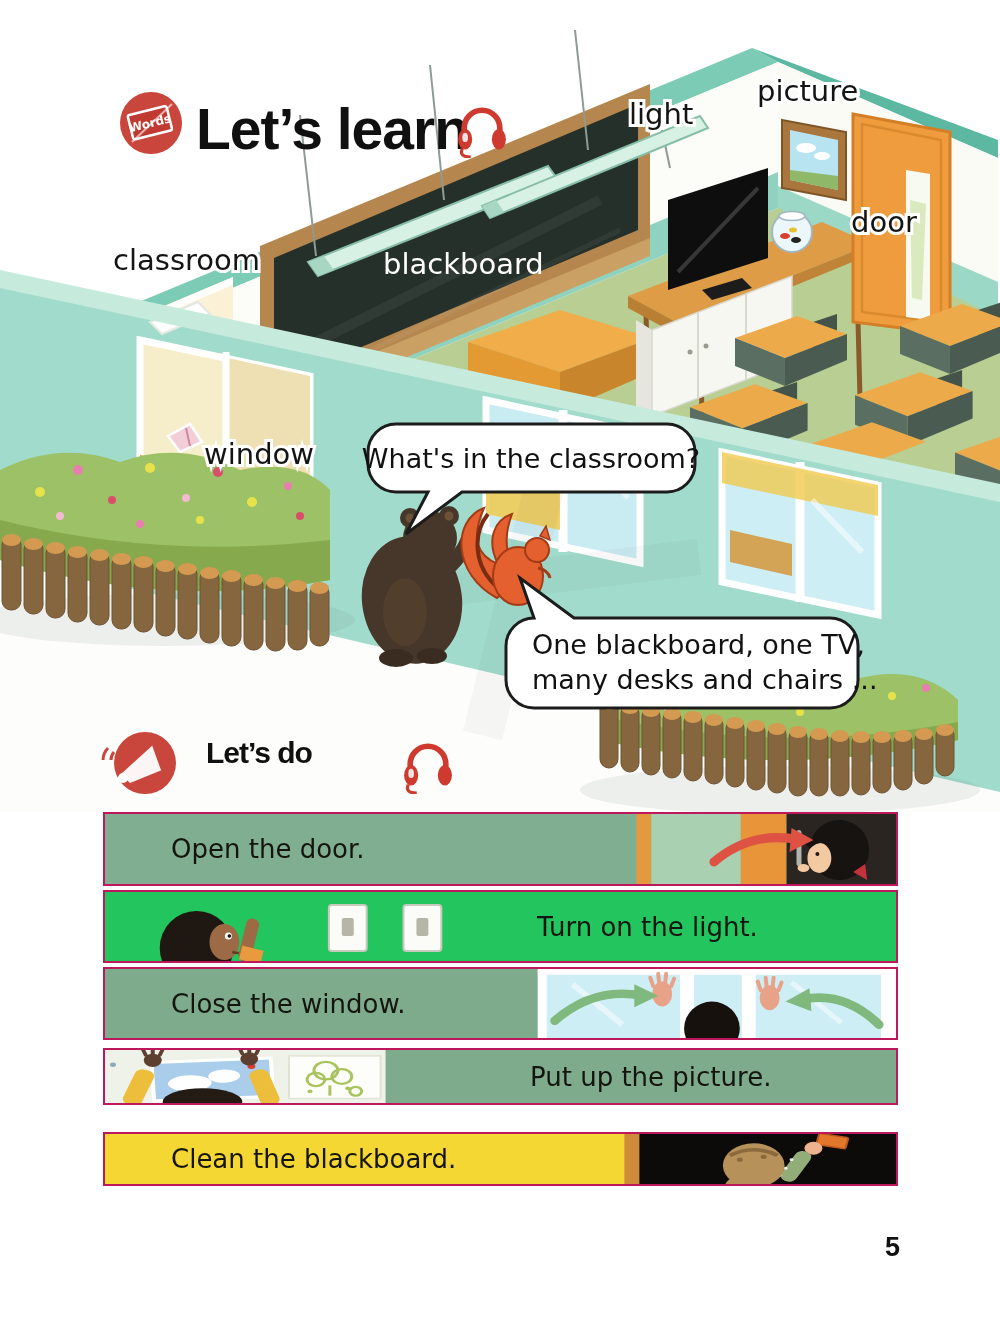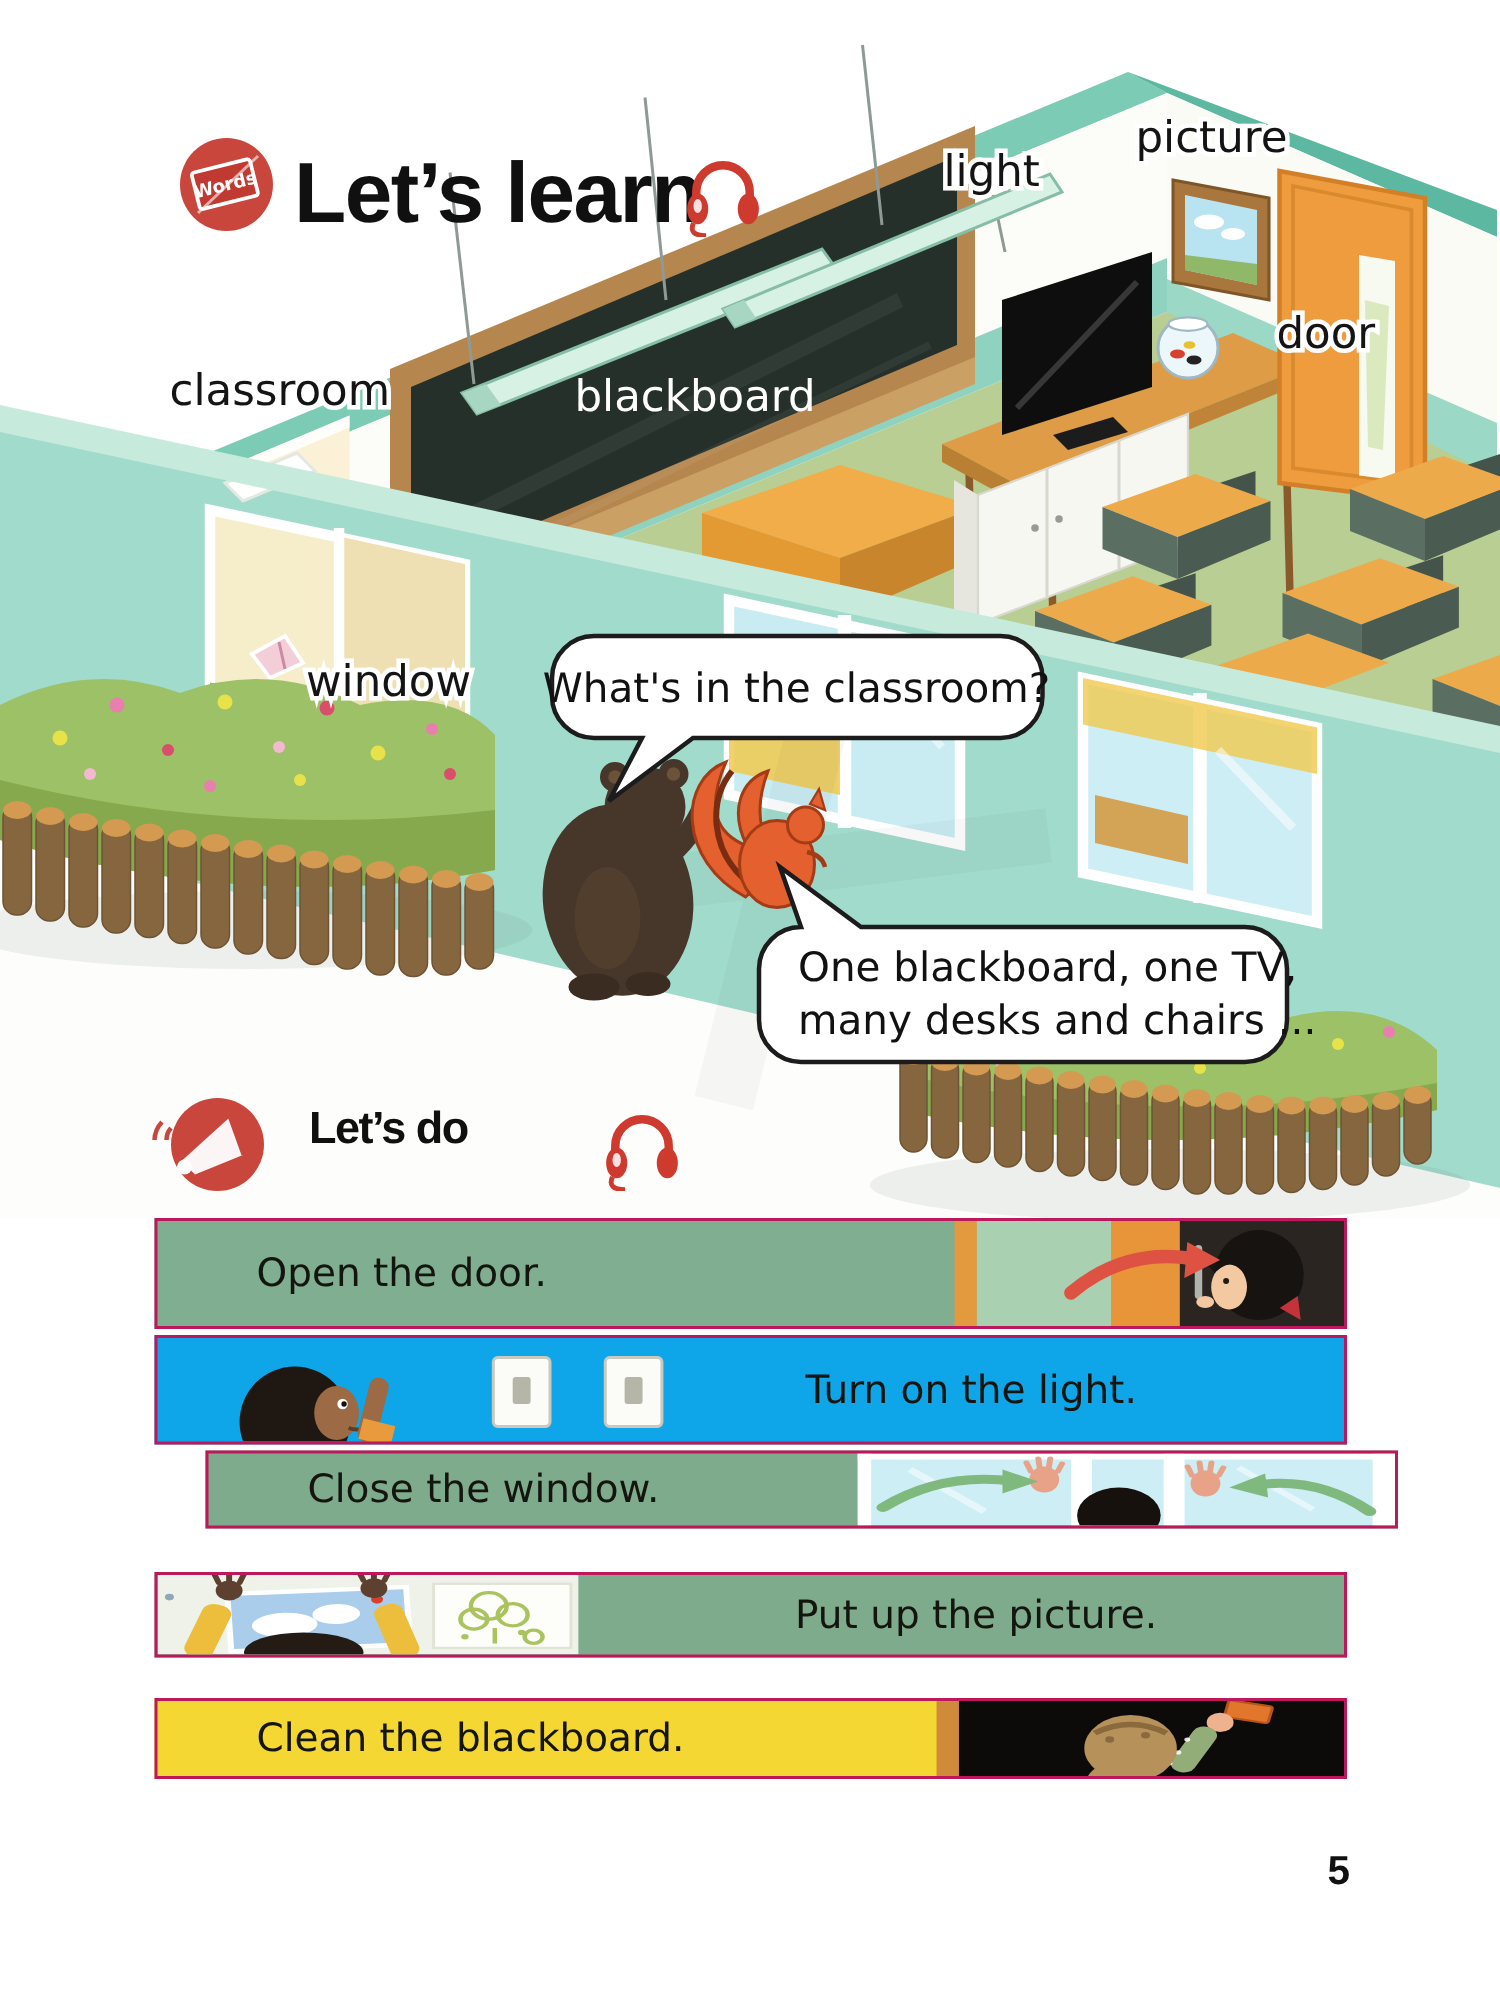--- a/index.html
+++ b/index.html
@@ -9,22 +9,22 @@
   
   .hdr-title{font-family:"Liberation Sans",sans-serif;font-weight:bold;color:#101010;
              letter-spacing:-1px;}
   .hdr-learn{left:196px;top:96px;font-size:57px;}
   .hdr-do{left:206px;top:736px;font-size:30px;}
   
   .strip{position:absolute;left:103px;width:795px;border:2px solid #be185d;box-sizing:border-box;overflow:hidden;}
   .strip svg{position:absolute;left:0;top:0;width:100%;height:100%;}
   .strip .cap{position:absolute;top:50%;transform:translateY(-50%);font-size:26px;color:#15150f;z-index:3;white-space:nowrap;}
   .s1{top:812px;height:74px;background:#7fae91;}
-  .s2{top:890px;height:73px;background:#0ea5e9;text-align:right;}
-  .s3{top:967px;height:52px;background:#7fab8d;margin-left:34px;}
+  .s2{top:890px;height:73px;background:#22c55e;text-align:right;}
+  .s3{top:967px;height:73px;background:#7fab8d;}
   .s4{top:1048px;height:57px;background:#7fab8d;text-align:right;}
   .s5{top:1132px;height:54px;background:#f4d733;}
   .pageno{right:100px;top:1232px;font-family:"Liberation Sans",sans-serif;font-weight:bold;
           font-size:27px;color:#111;}
   .scene-label{font-family:"DejaVu Sans",sans-serif;}
 </style>
 </head>
 <body>
 
 <div class="page">

